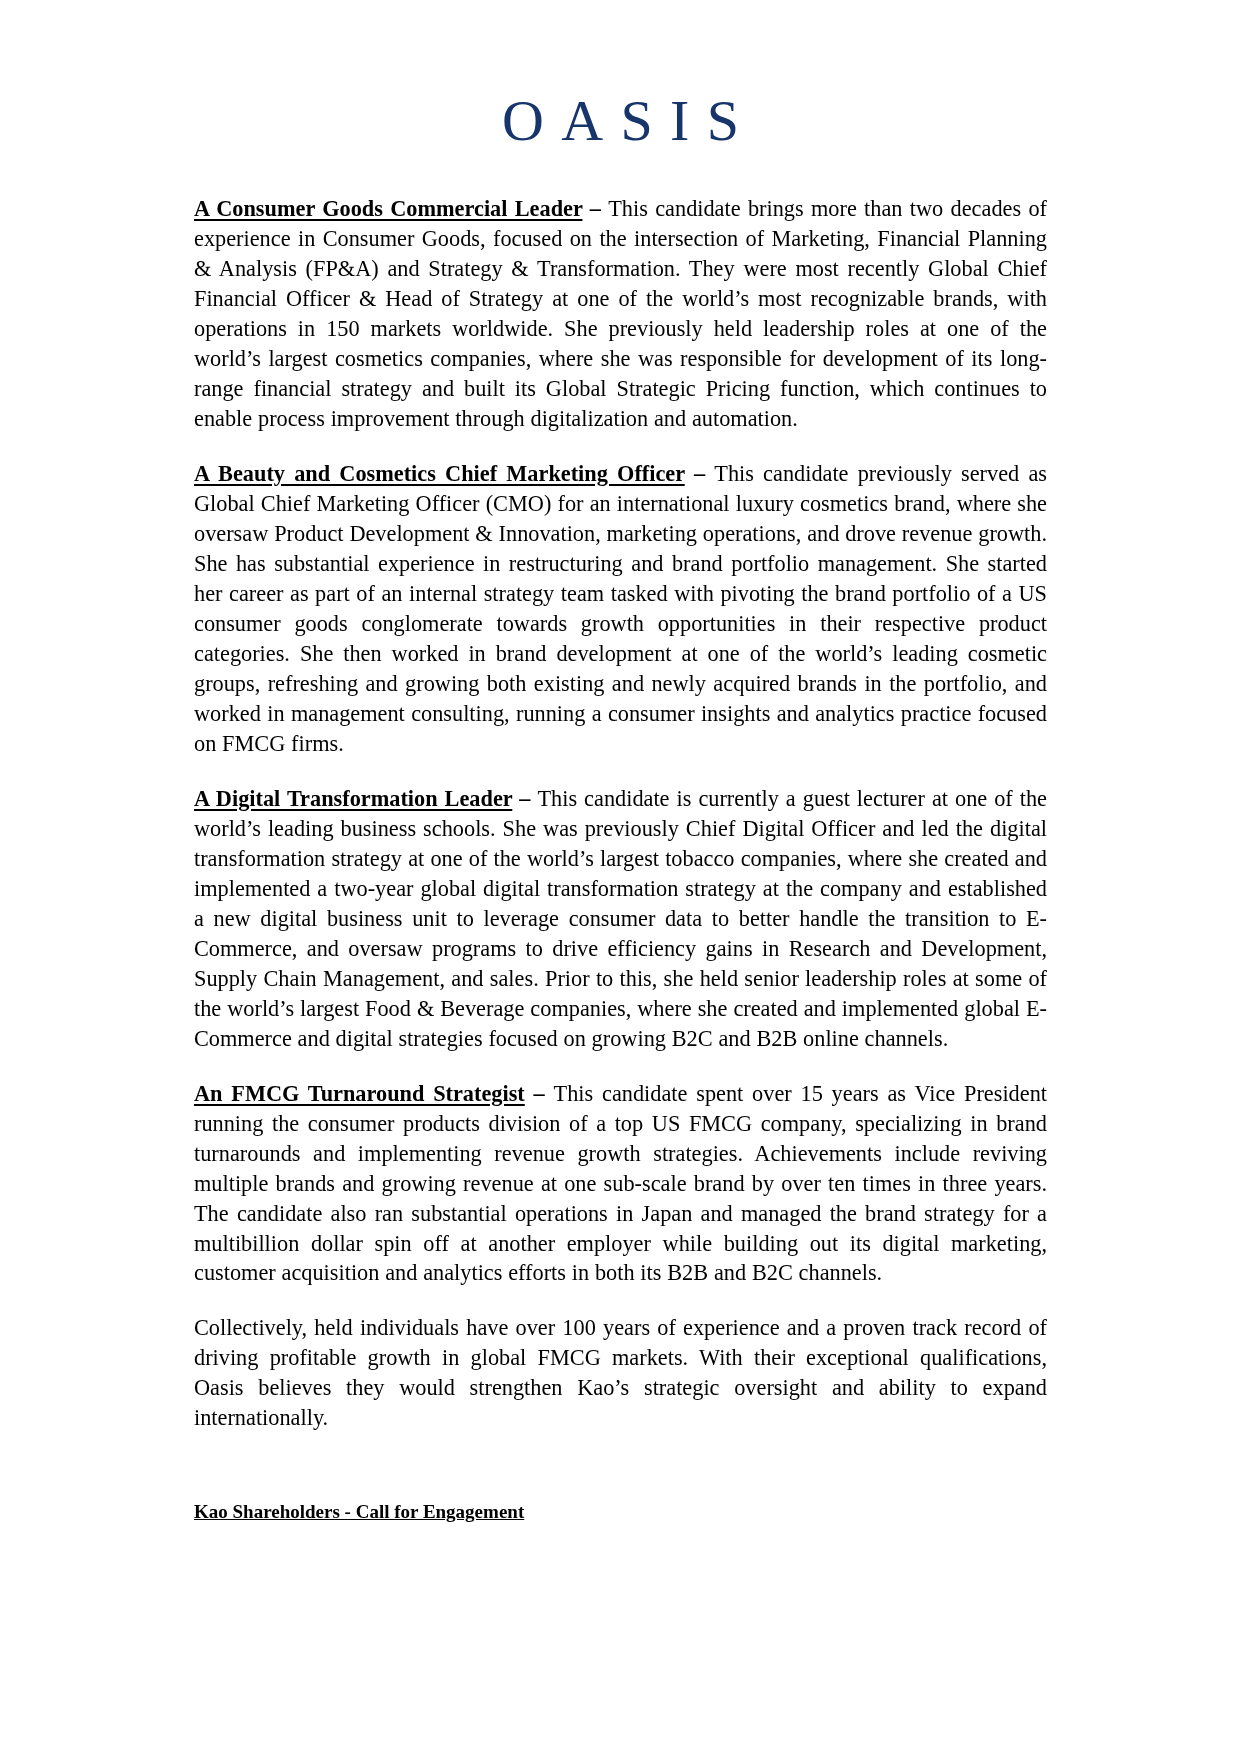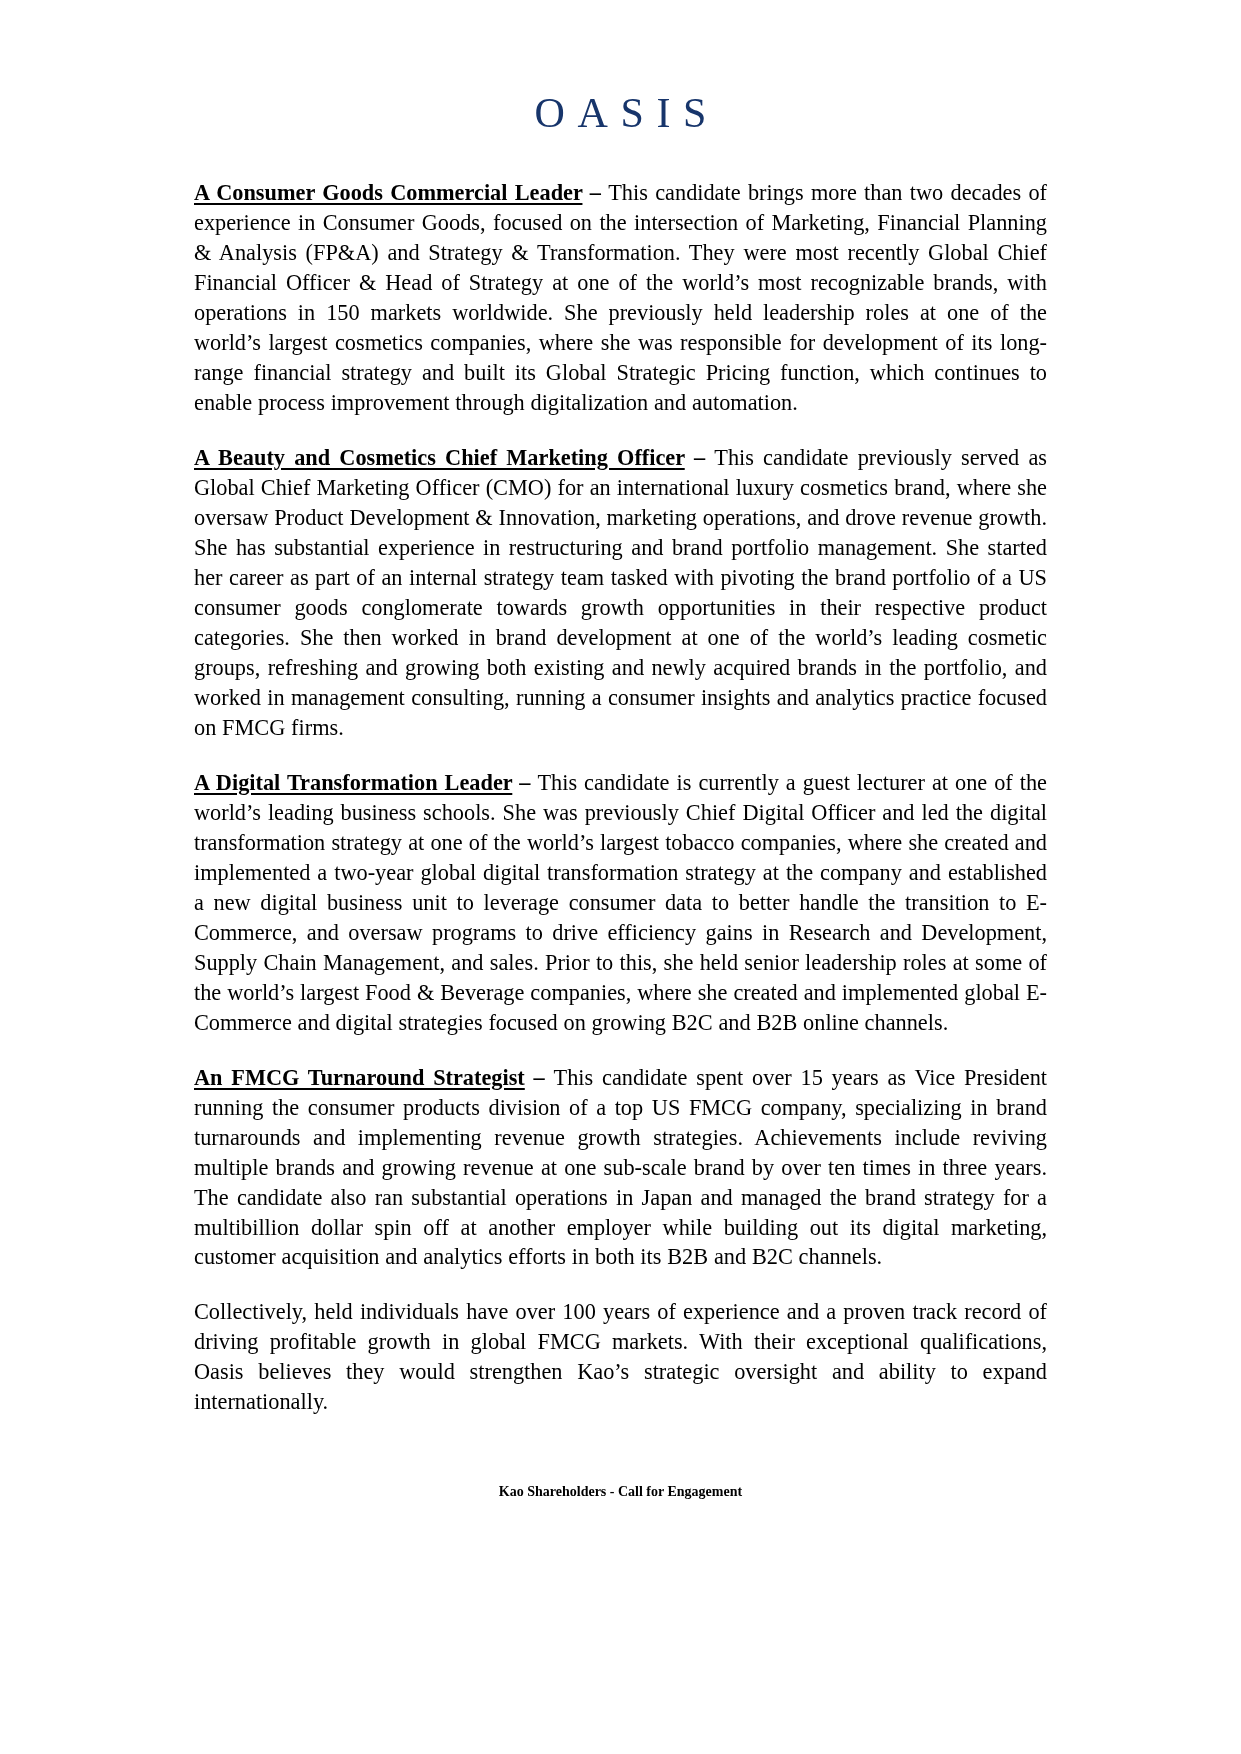--- a/index.html
+++ b/index.html
@@ -26,21 +26,21 @@
   
   .logo-wrap {
     width: 100%;
     text-align: center;
     padding-top: 92px;
     padding-bottom: 0;
   }
   .logo {
     display: inline-block;
     font-family: "Liberation Serif", "DejaVu Serif", serif;
-    font-size: 42px;
+    font-size: 58px;
     font-weight: 400;
     letter-spacing: 0.30em;
     color: #17356b;
     line-height: 1.0;
     text-indent: 0.30em;
   }
   
   .content {
     margin: 0 auto;
     width: 853px;
@@ -57,25 +57,26 @@
   }
   p.para:last-child { margin-bottom: 0; }
   .lead {
     font-weight: bold;
     text-decoration: underline;
     text-underline-offset: 3px;
   }
   .dash { font-weight: bold; }
   .closing { margin-top: 27px; }
   .footer-line {
-    font-size: 14px;
+    font-size: 19px;
     font-weight: bold;
     line-height: 1.345;
     margin: 66px 0 0 0;
-    text-align: center;
+    text-align: left;
+    text-decoration: underline;
   }
 </style>
 </head>
 <body>
 
 <div class="page">
 
   <div class="logo-wrap">
     <div class="logo">OASIS</div>
   </div>

